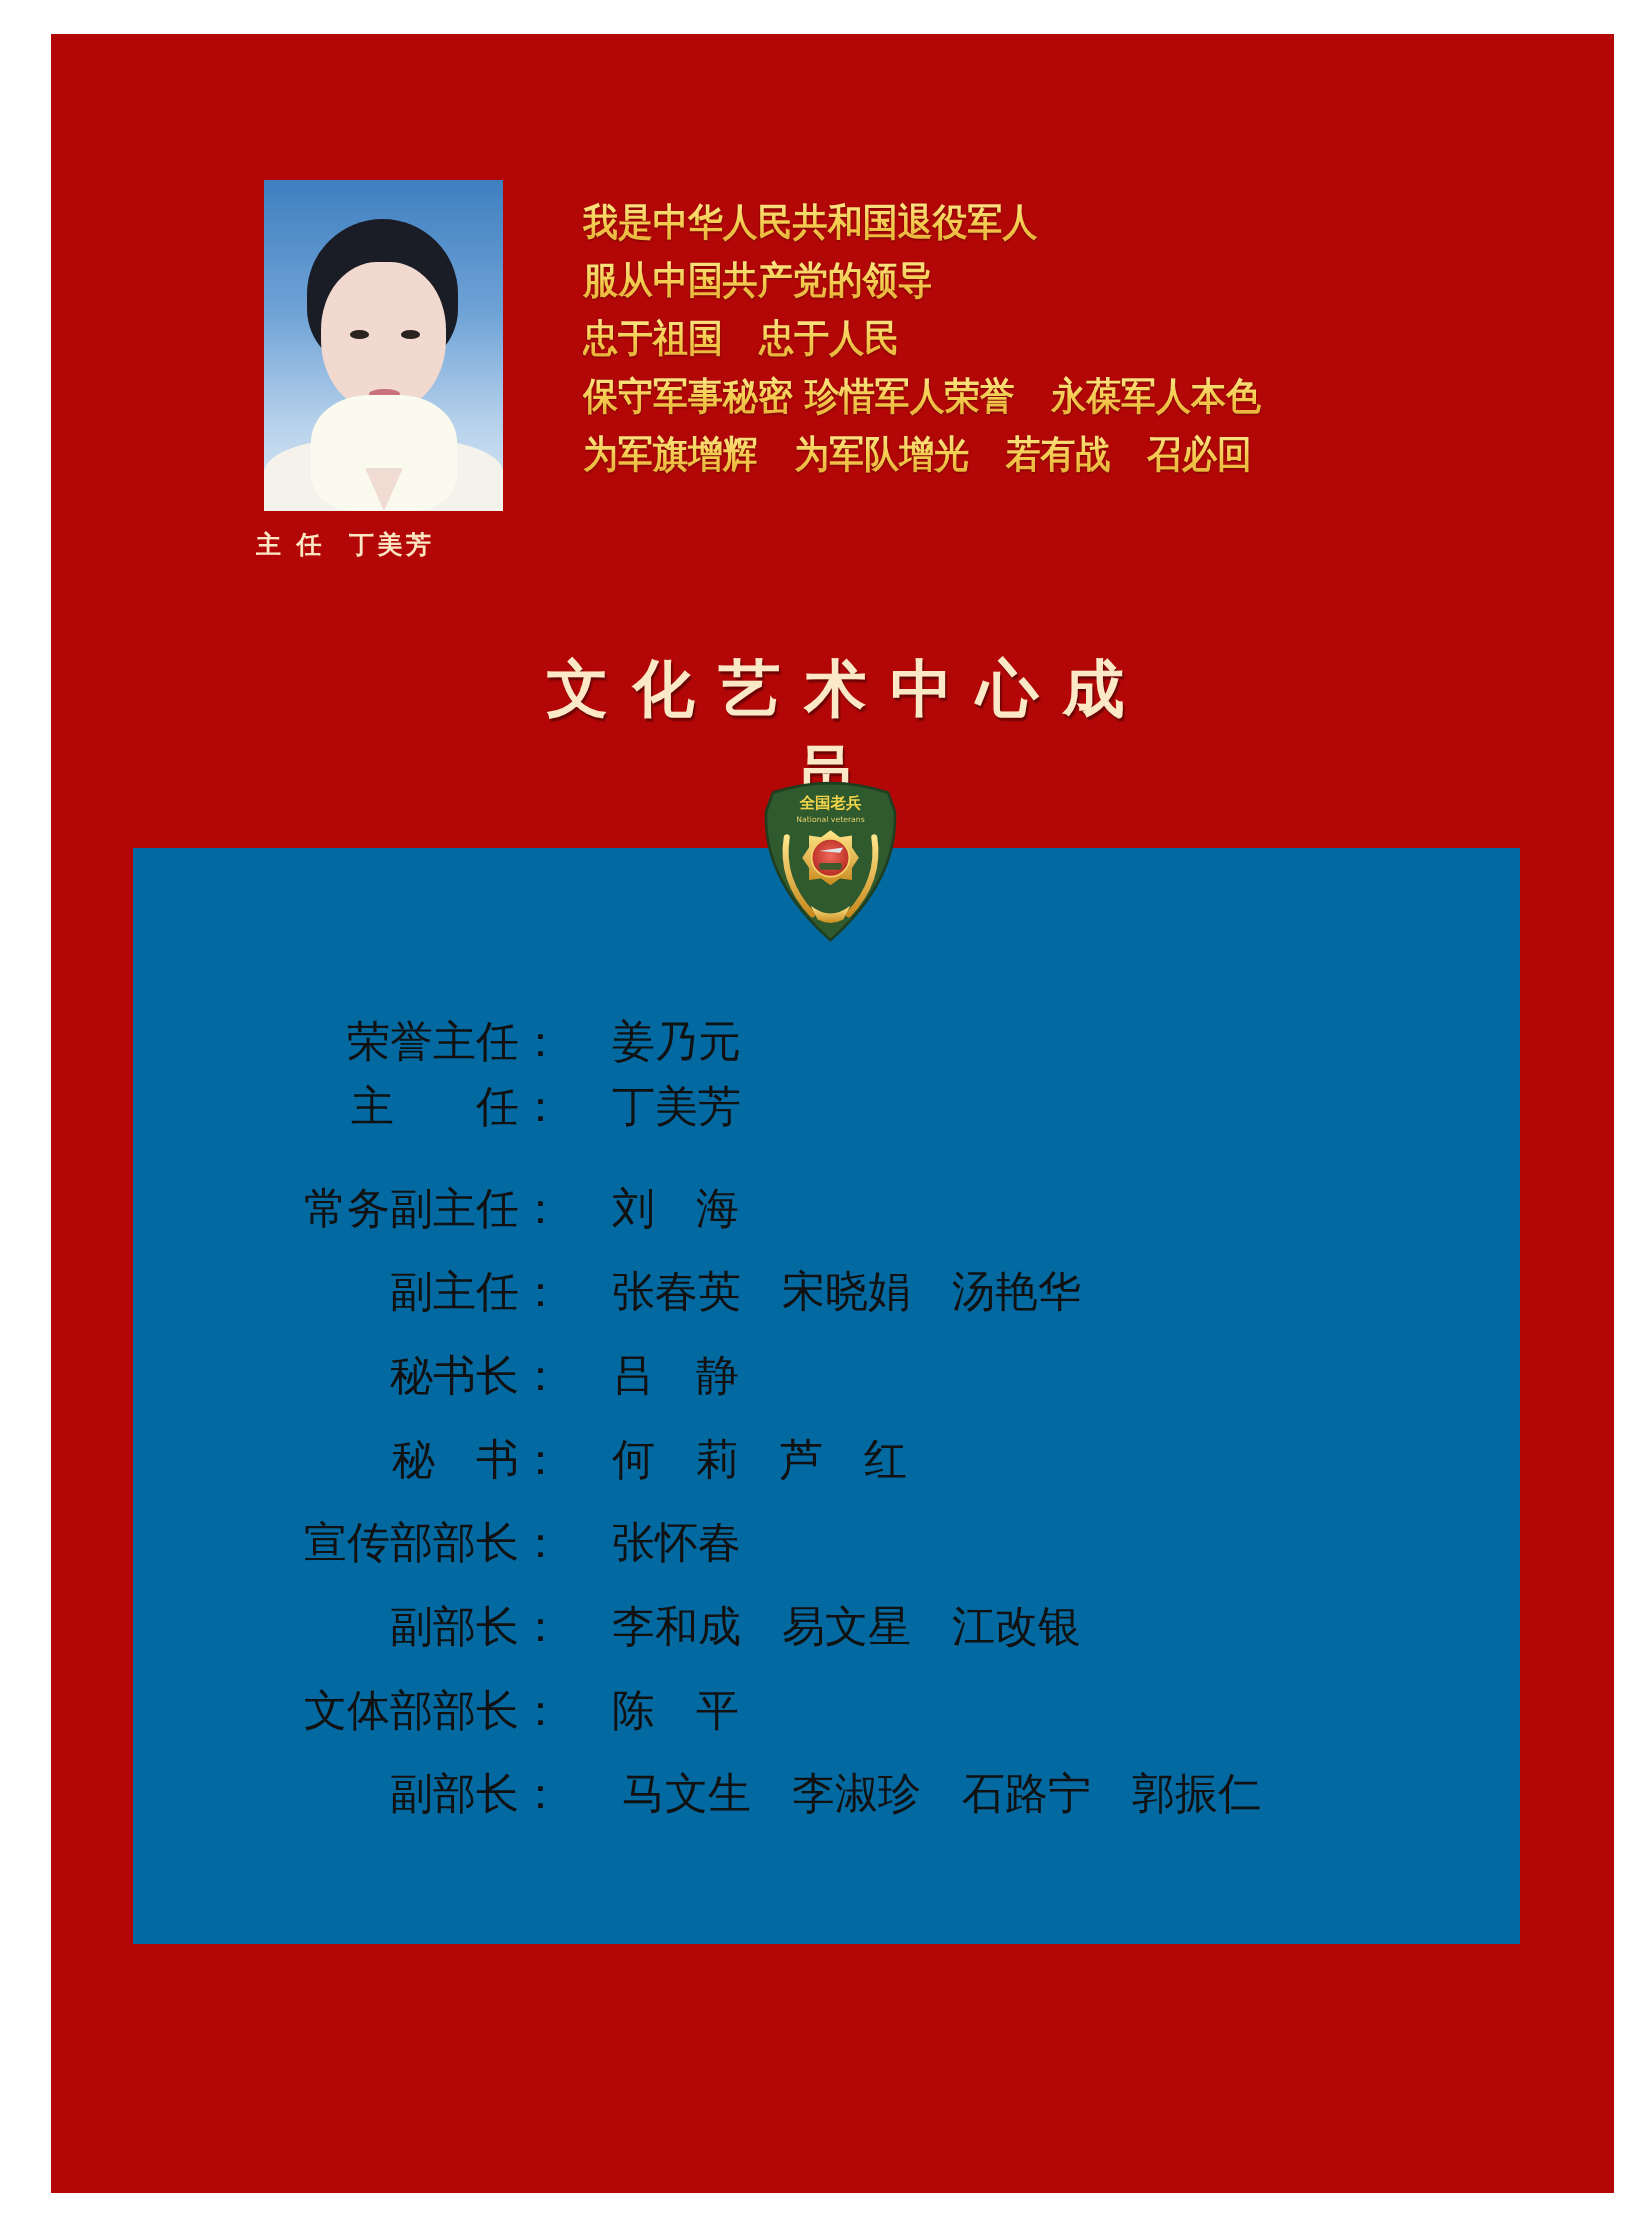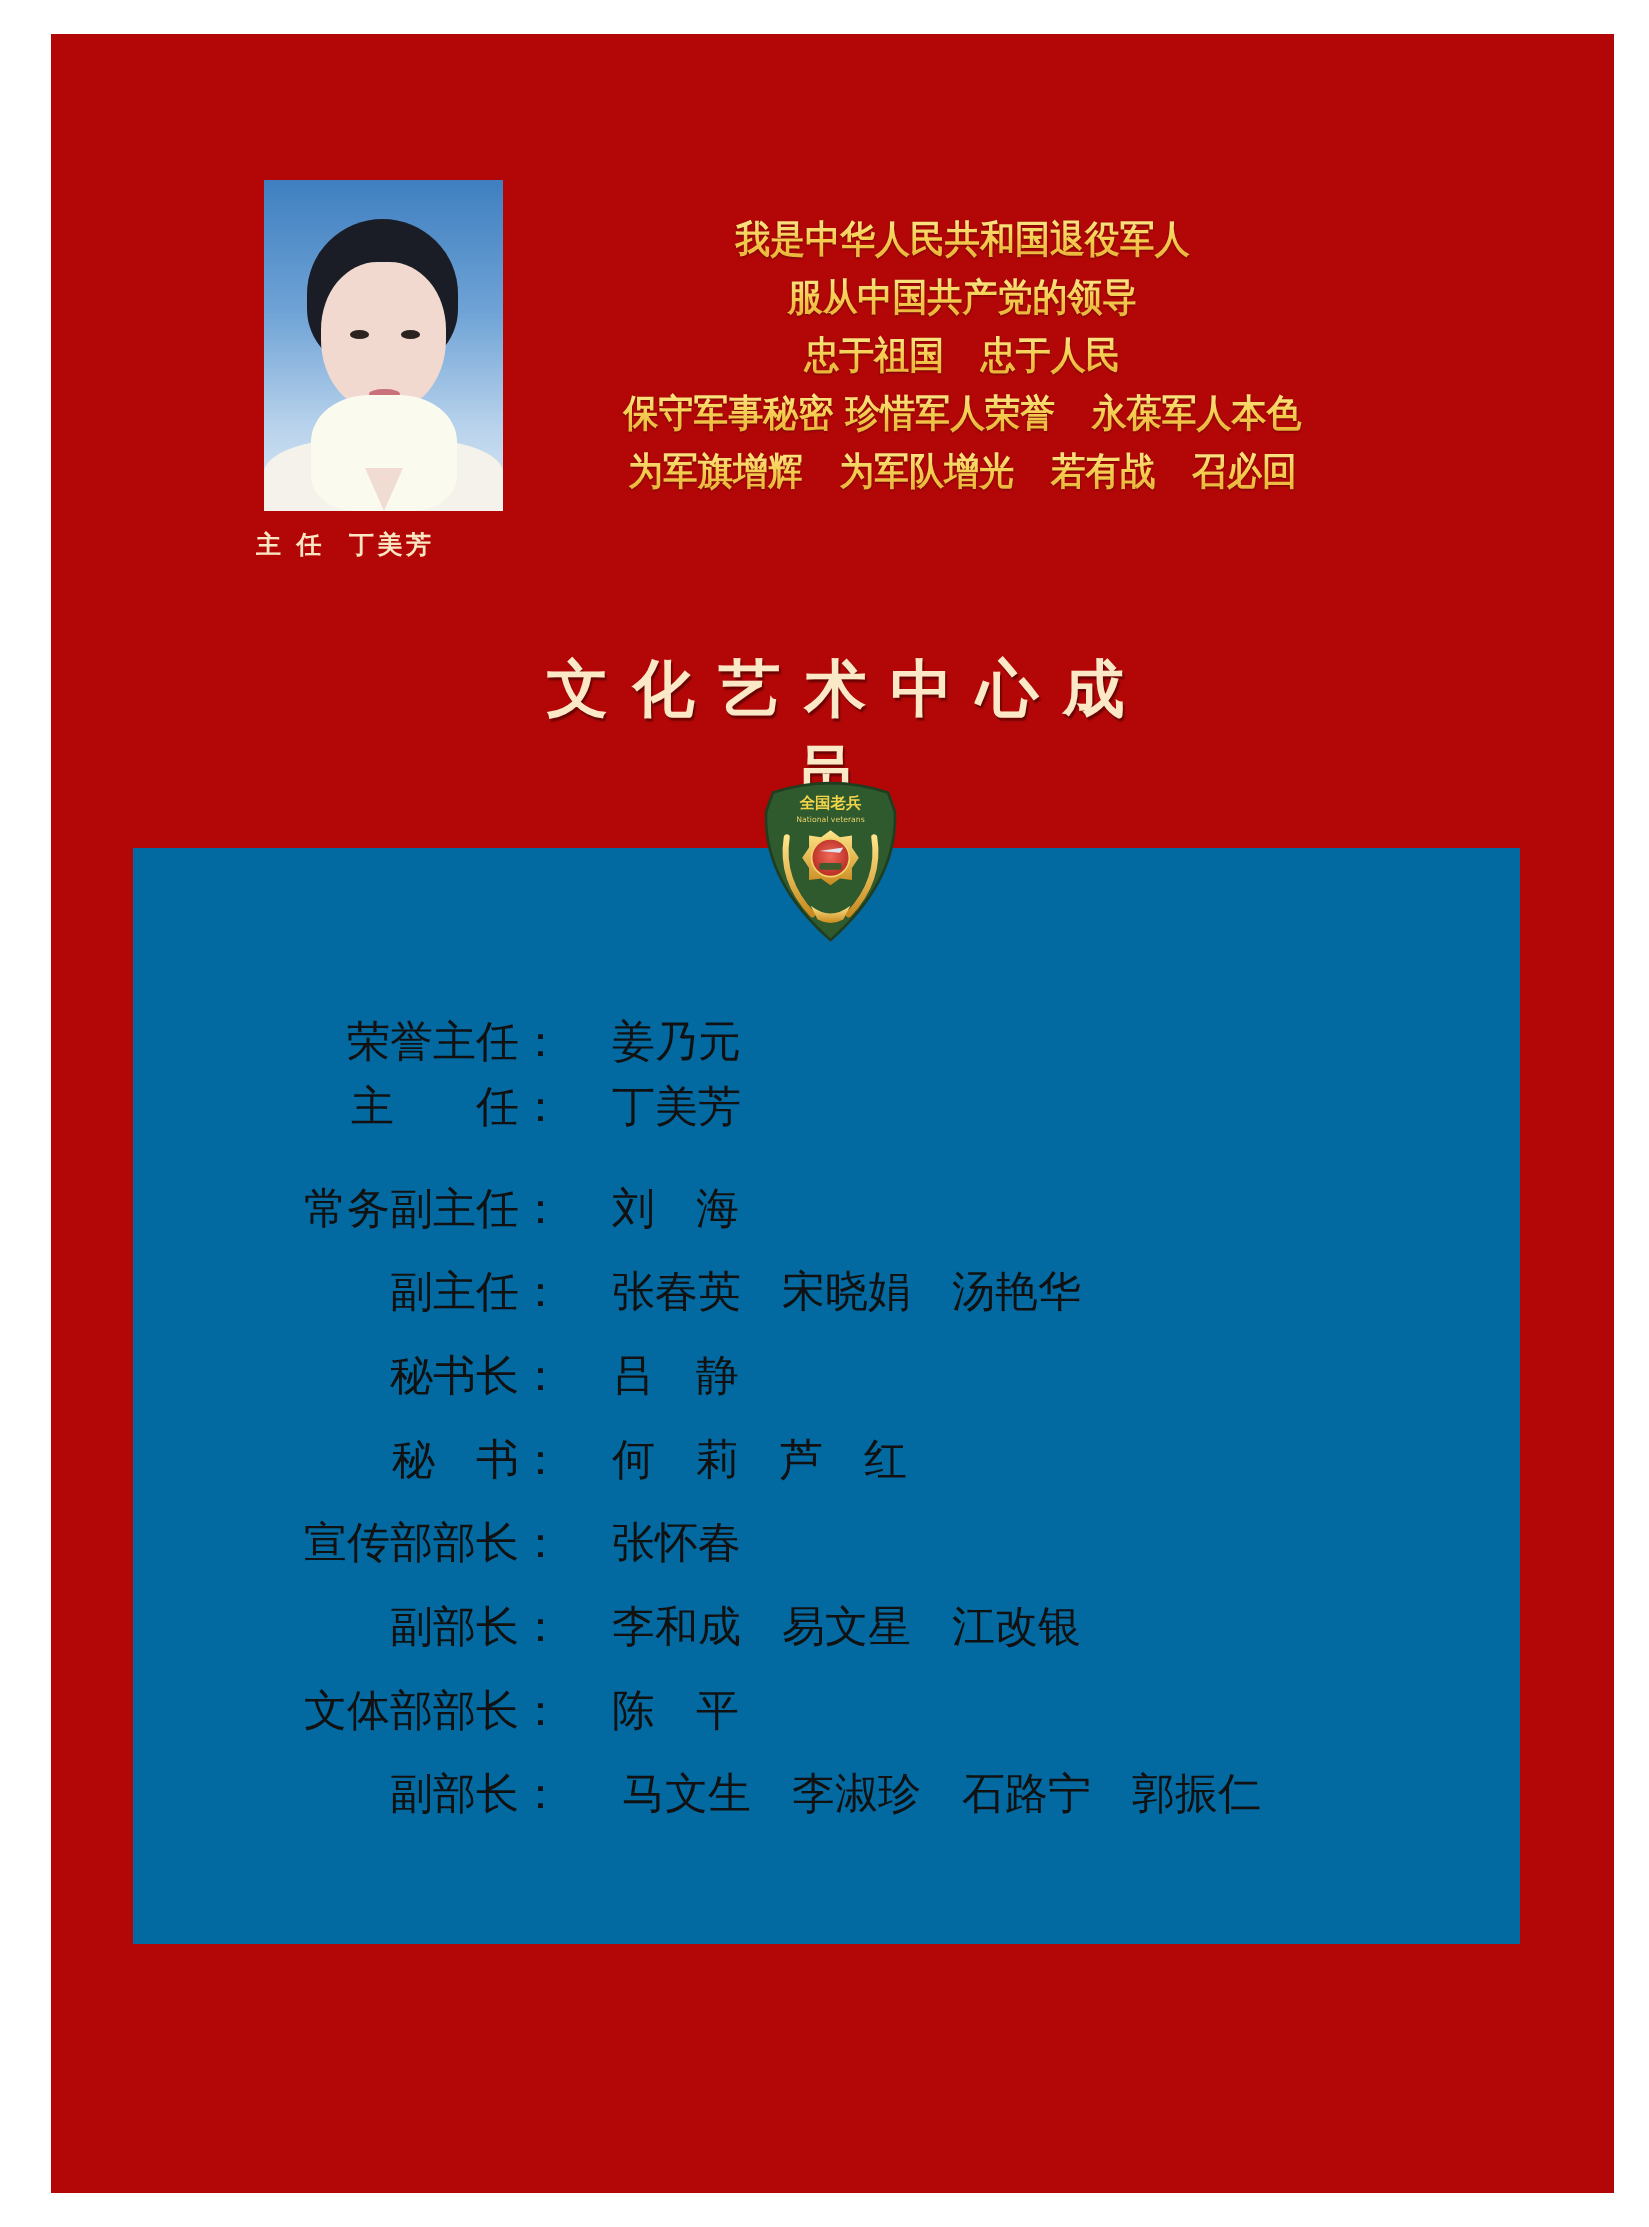--- a/index.html
+++ b/index.html
@@ -27,22 +27,21 @@
   .photo .scarf { position:absolute; left:47px; top:215px; width:146px; height:116px; background:#fbfaef; border-radius:40% 40% 30% 30%; }
   .photo .neck { position:absolute; left:101px; top:288px; width:38px; height:43px; background:#f0dcd2; clip-path:polygon(0 0,100% 0,50% 100%); }
 
   .caption {
     position:absolute; left:256px; top:526px; height:38px;
     color:#fbe6c4; font-size:25px; font-weight:bold; letter-spacing:3.4px;
     white-space:pre; line-height:38px;
   }
 
   .oath {
-    position:absolute; left:550px; top:210px; width:825px;
-    text-align:center;
+    position:absolute; left:550px; top:193px; width:825px;
   }
   .oath-line {
     height:58px; line-height:58px;
     font-family:"DejaVu Serif", "Liberation Serif", serif;
     font-size:38px; font-weight:bold;
     color:#f3c84d;
     background:linear-gradient(180deg,#fff1a0 0%,#f5cd52 50%,#e3a52d 100%);
     -webkit-background-clip:text; background-clip:text;
     -webkit-text-fill-color:transparent;
     filter:drop-shadow(0.9px 1.7px 0.9px rgba(60,0,0,0.55));

